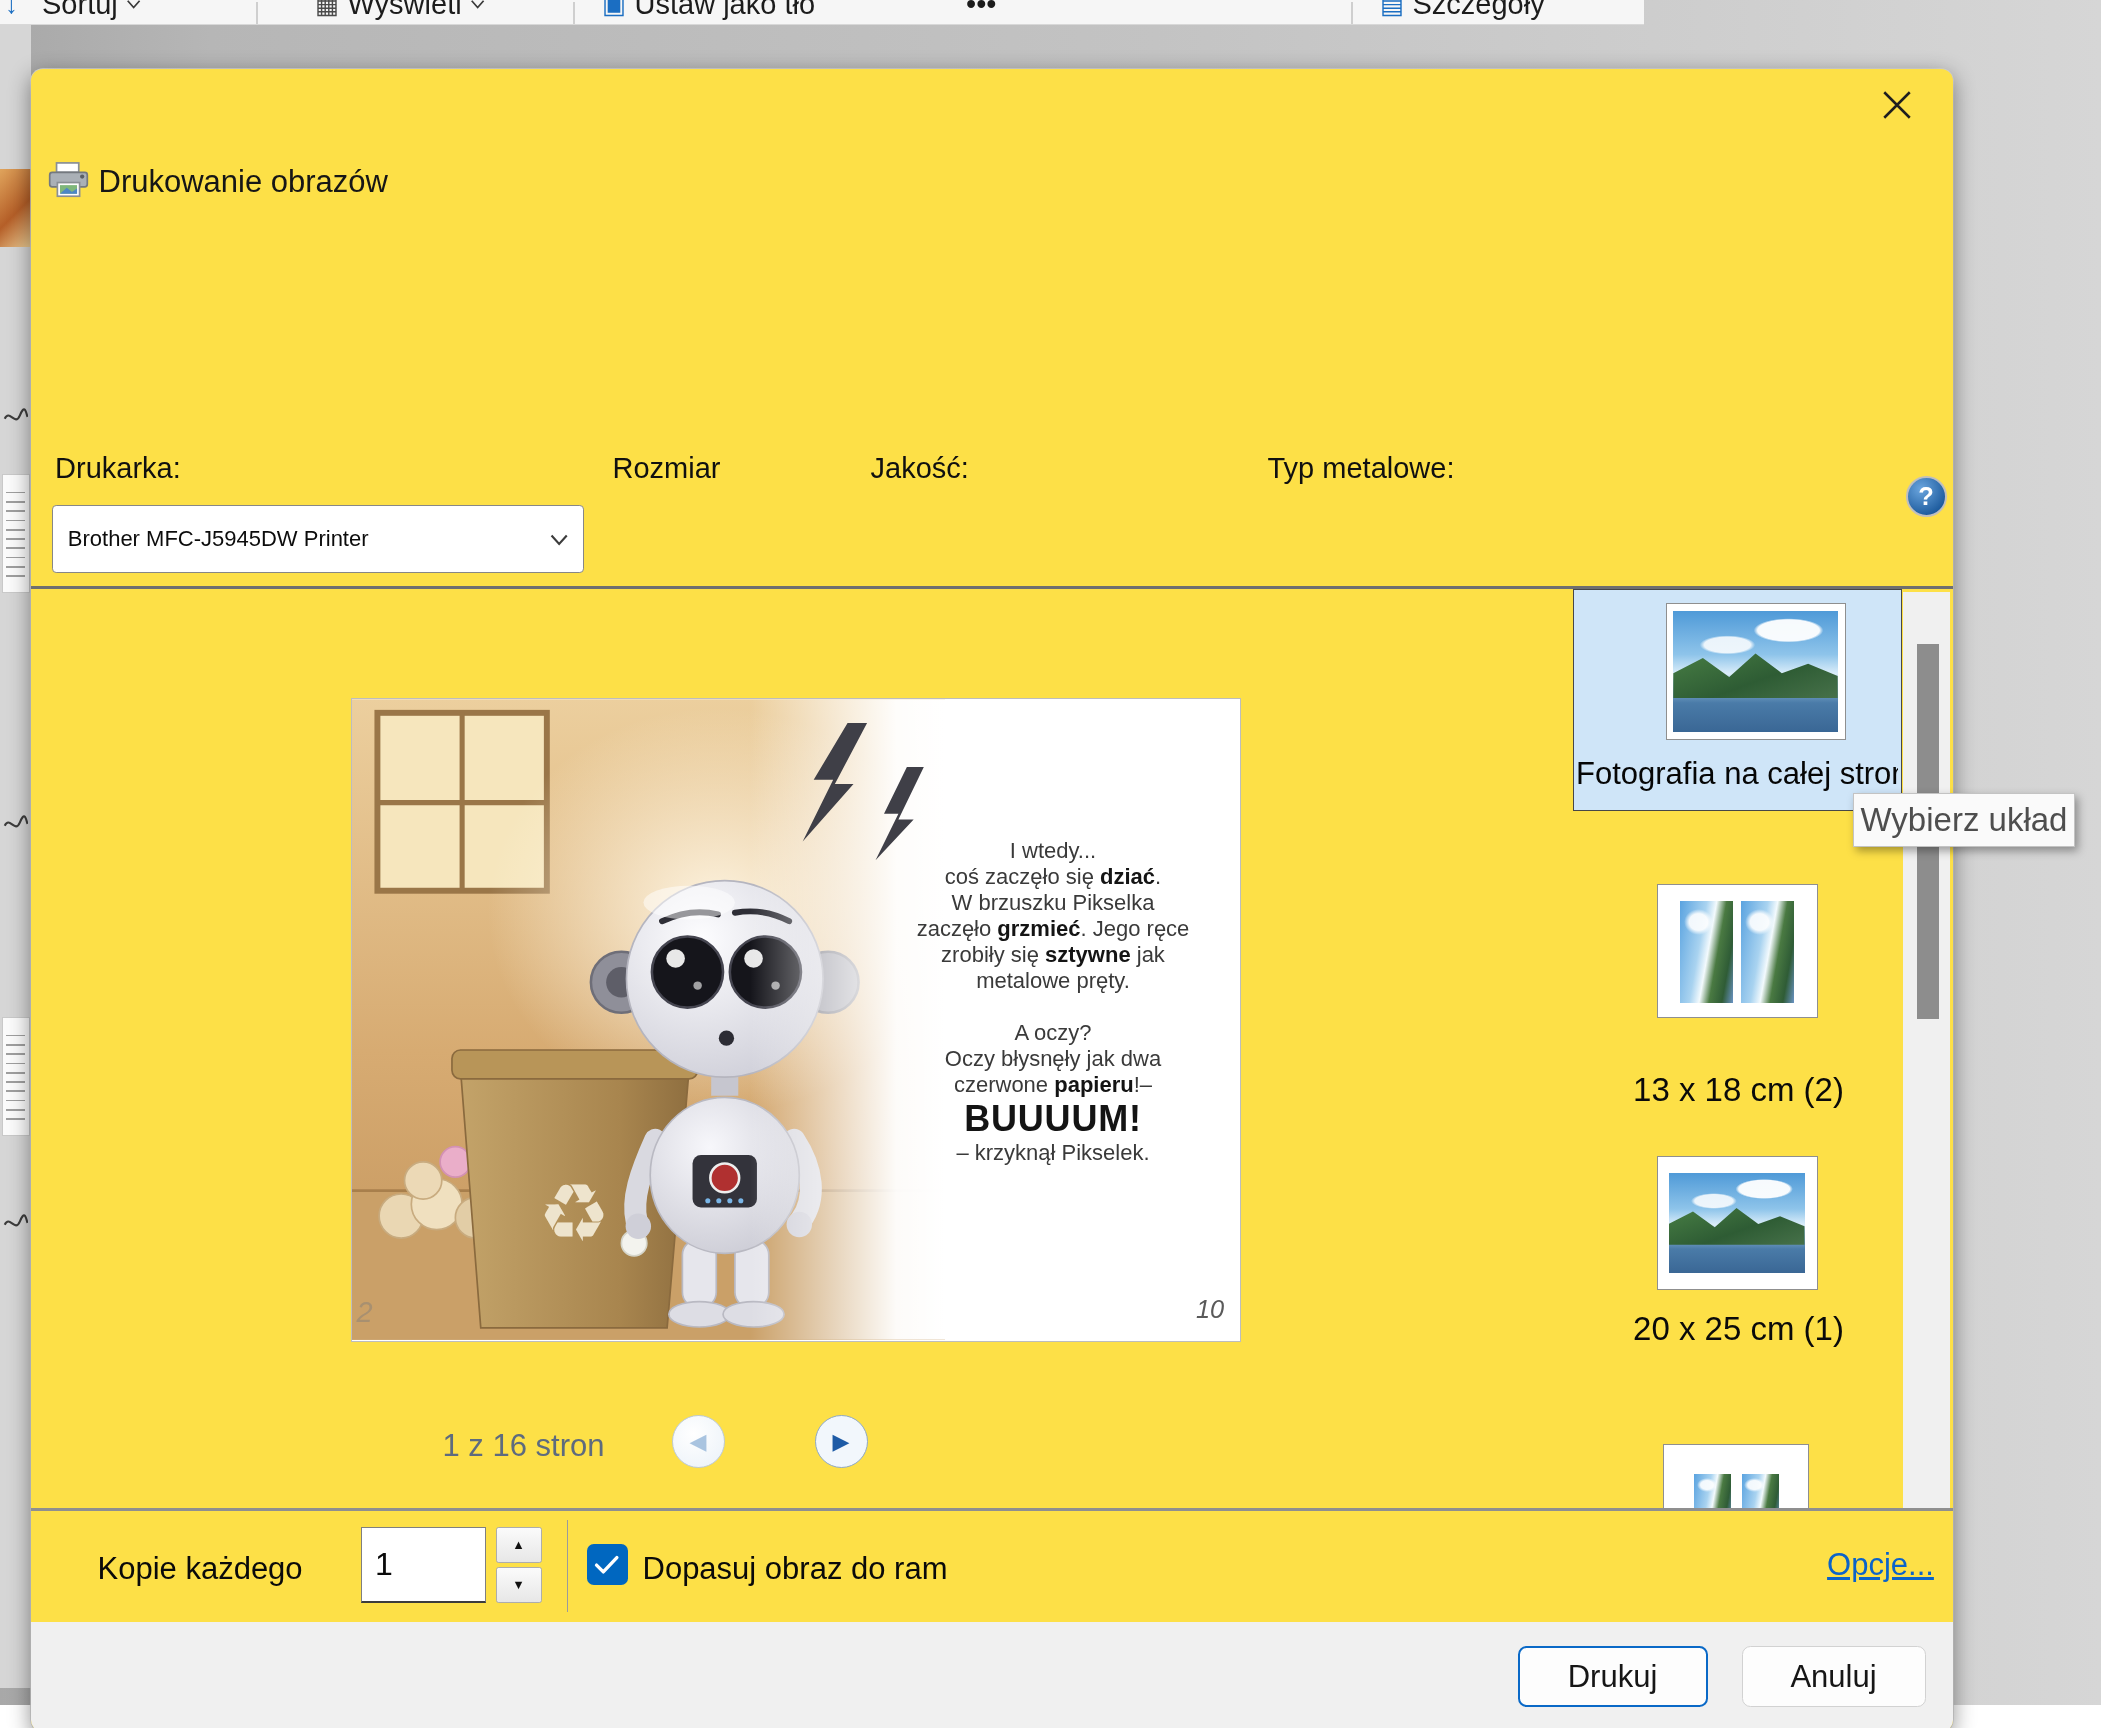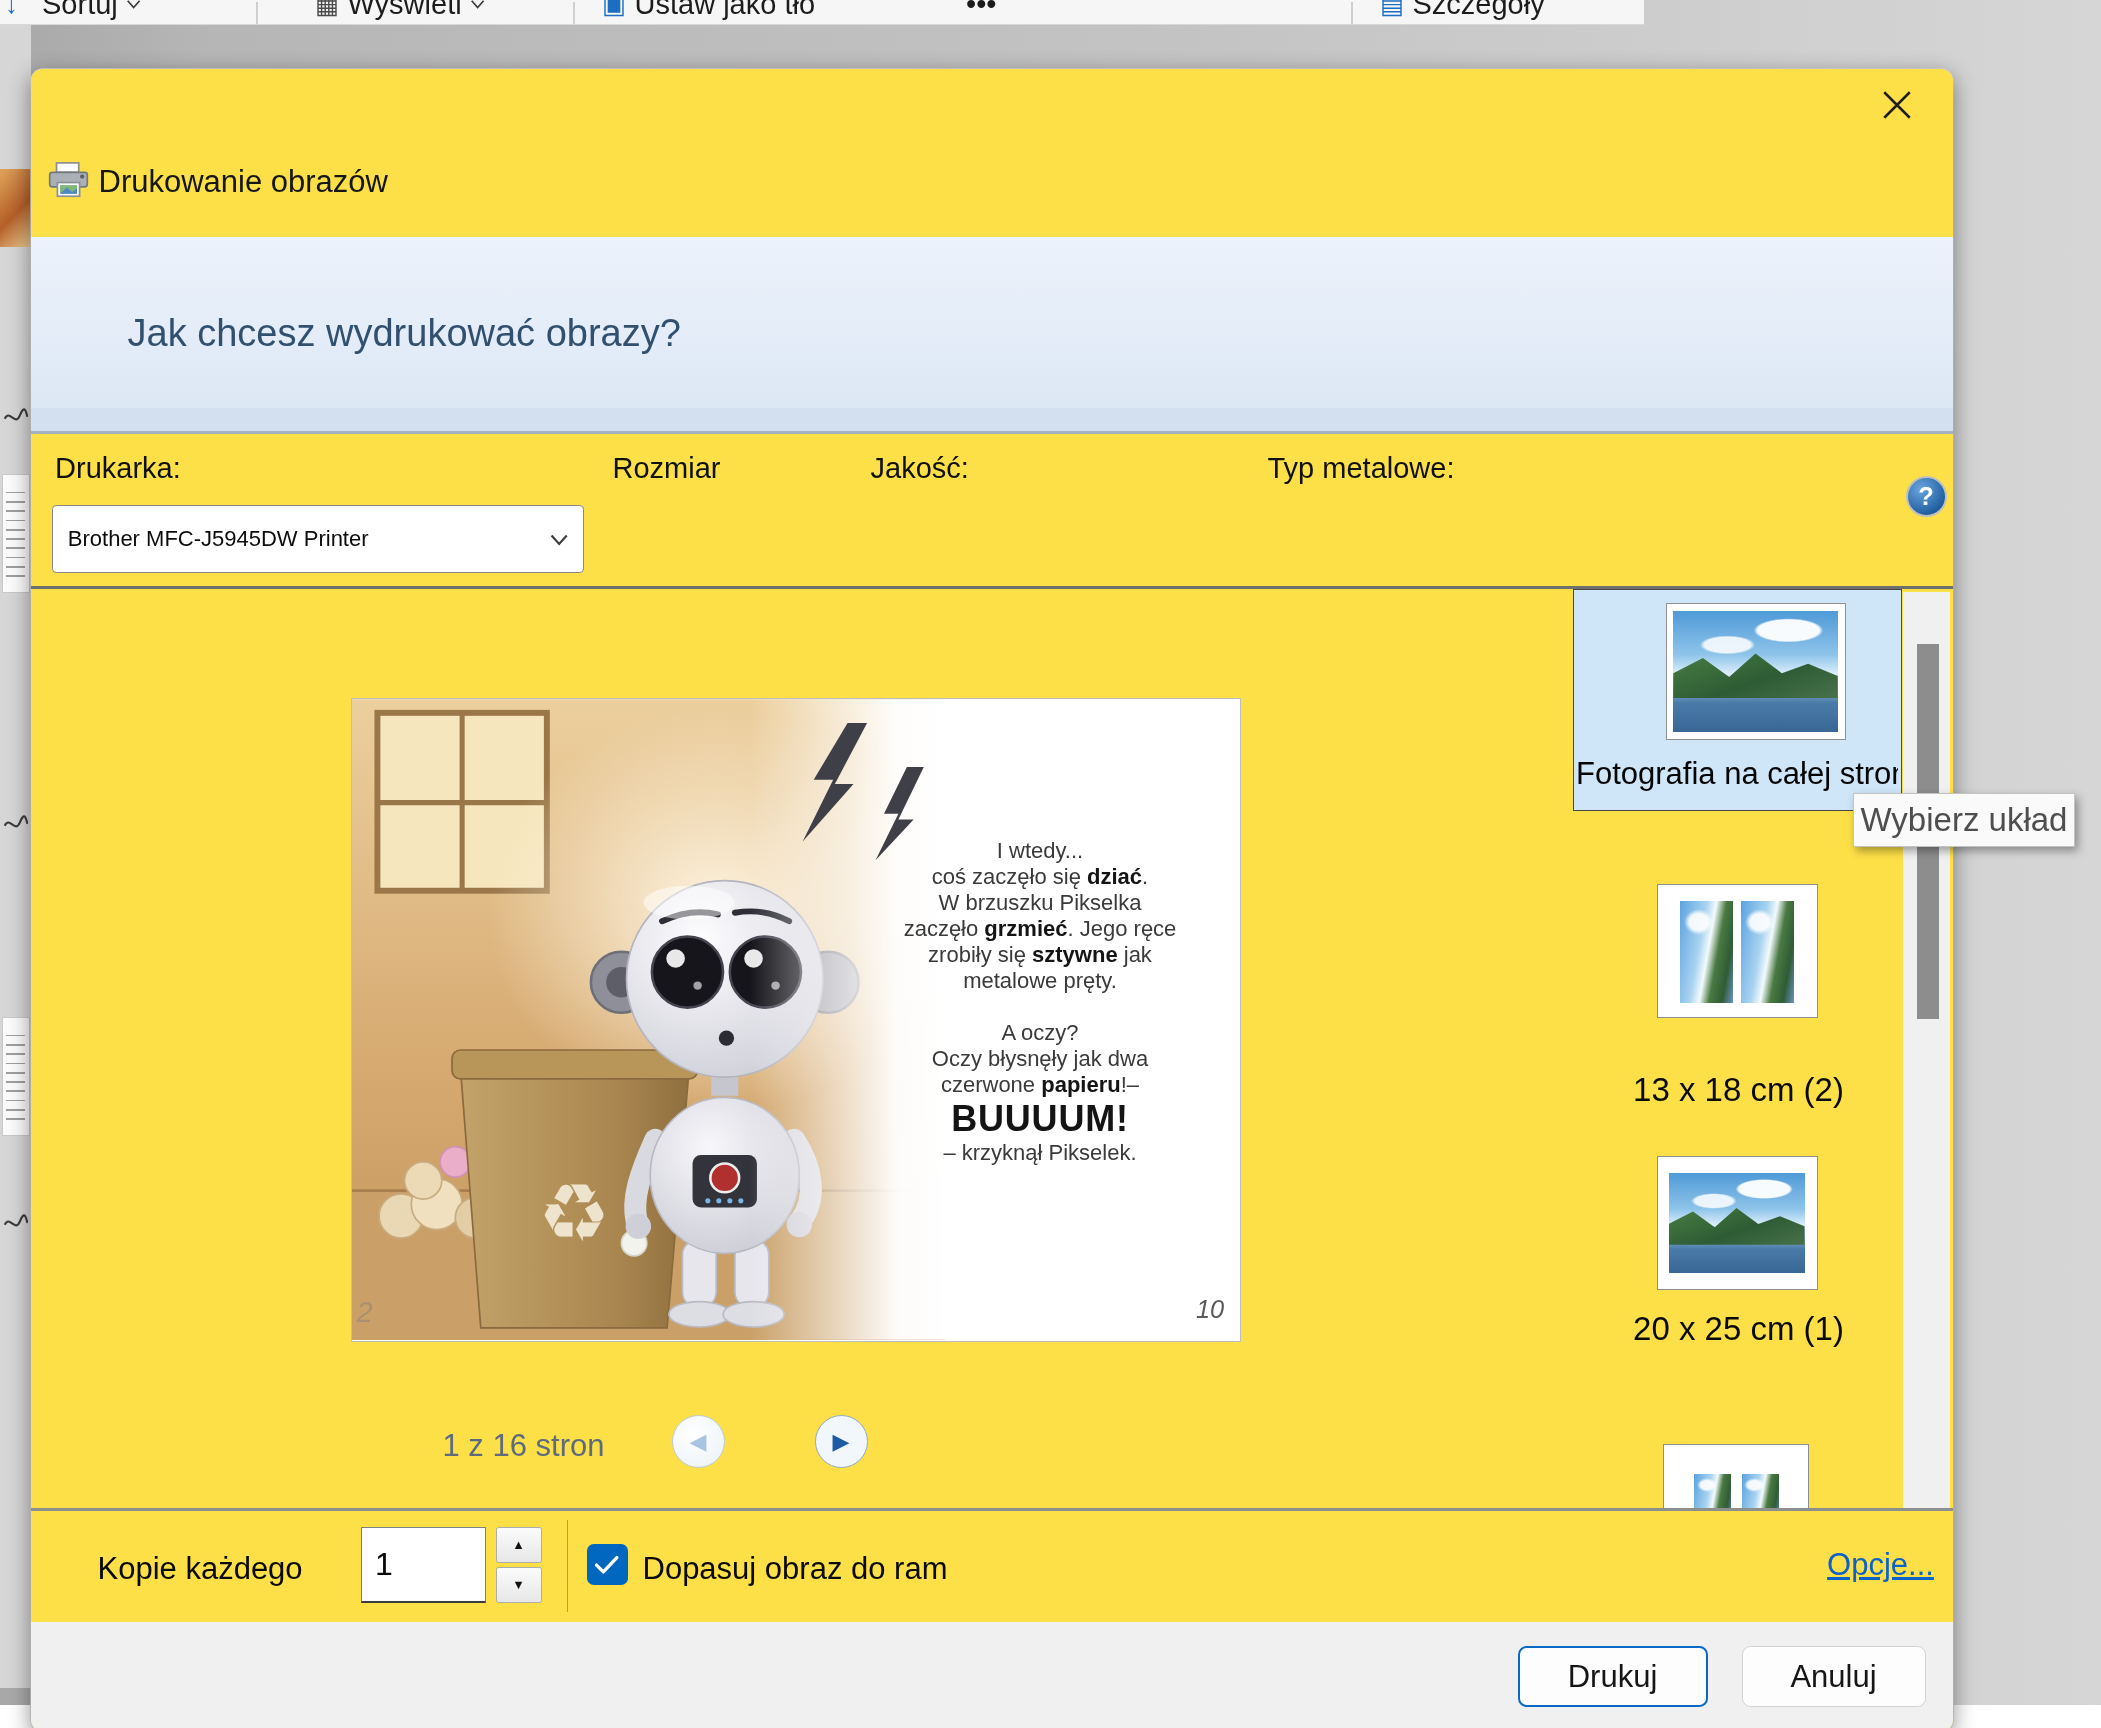--- a/index.html
+++ b/index.html
@@ -53,21 +53,21 @@
     border:2.5px solid #bfbfbf; color:#fff; font-size:25.4px; font-weight:bold;
     display:flex; align-items:center; justify-content:center; cursor:pointer; }
 
   .divider-a { left:0; top:517px; width:1922px; height:2.5px; background:#6f6f6f; }
   .divider-b { left:0; top:1439px; width:1922px; height:2.5px; background:#8f8f8f; }
 
   
   .preview-page { left:320px; top:629px; width:890px; height:644px; border:1.7px solid #bdbdbd;
     background:#fff; overflow:hidden; }
   .scene { position:absolute; left:0; top:0; }
-  .story { position:absolute; left:523px; top:139px; width:331px; text-align:center;
+  .story { position:absolute; left:536px; top:139px; width:331px; text-align:center;
     color:#3a3a3a; font-size:22px; line-height:26px; }
   .story b { color:#141414; }
   .story-gap { height:26px; }
   .story-big { font-size:36px; line-height:42px; color:#111; letter-spacing:0.8px; }
   .pg-num-right { position:absolute; right:15.3px; bottom:17px; font-size:25.4px;
     font-style:italic; color:#5a5a5a; }
   .pg-num-left { position:absolute; left:5.1px; bottom:12px; font-size:29px;
     font-style:italic; color:#9b8a74; opacity:.7; }
 
   .pagination-text { left:412px; top:1359px; font-size:31px; color:#5e6b7e; }
@@ -210,26 +210,20 @@
     <svg class="abs printer-icon" width="41" height="36" viewBox="0 0 48 42">
       <rect x="10" y="1" width="26" height="11" fill="#ffffff" stroke="#8a8f95" stroke-width="2"></rect>
       <rect x="2" y="12" width="44" height="17" rx="3" fill="#aab0b6" stroke="#74797f" stroke-width="2"></rect>
       <circle cx="40" cy="17" r="2.5" fill="#5a5f65"></circle>
       <rect x="11" y="24" width="26" height="16" fill="#ffffff" stroke="#8a8f95" stroke-width="2"></rect>
       <rect x="14" y="27" width="20" height="10" fill="#7fb77a"></rect>
       <path d="M14,37 L22,30 L28,35 L34,31 L34,37 Z" fill="#4d86c6"></path>
     </svg>
     <div class="abs dialog-title">Drukowanie obrazów</div>
 
-    <div class="abs banner">
-      <div class="banner-main"></div>
-      <div class="banner-strip"></div>
-      <div class="banner-border"></div>
-      <div class="banner-text">Jak chcesz wydrukować obrazy?</div>
-    </div>
 
     <div class="abs field-label" style="left:24.6px">Drukarka:</div>
     <div class="abs field-label" style="left:582px">Rozmiar</div>
     <div class="abs field-label" style="left:840px">Jakość:</div>
     <div class="abs field-label" style="left:1237px">Typ metalowe:</div>
 
     <div class="abs combo" style="left:21px;width:532px">
       <span class="combo-text">Brother MFC-J5945DW Printer</span>
       <svg width="20.3" height="13.6" viewBox="0 0 24 16">
           <polyline points="3,3 12,13 21,3" fill="none" stroke="#3c3c3c" stroke-width="2.5"></polyline>

